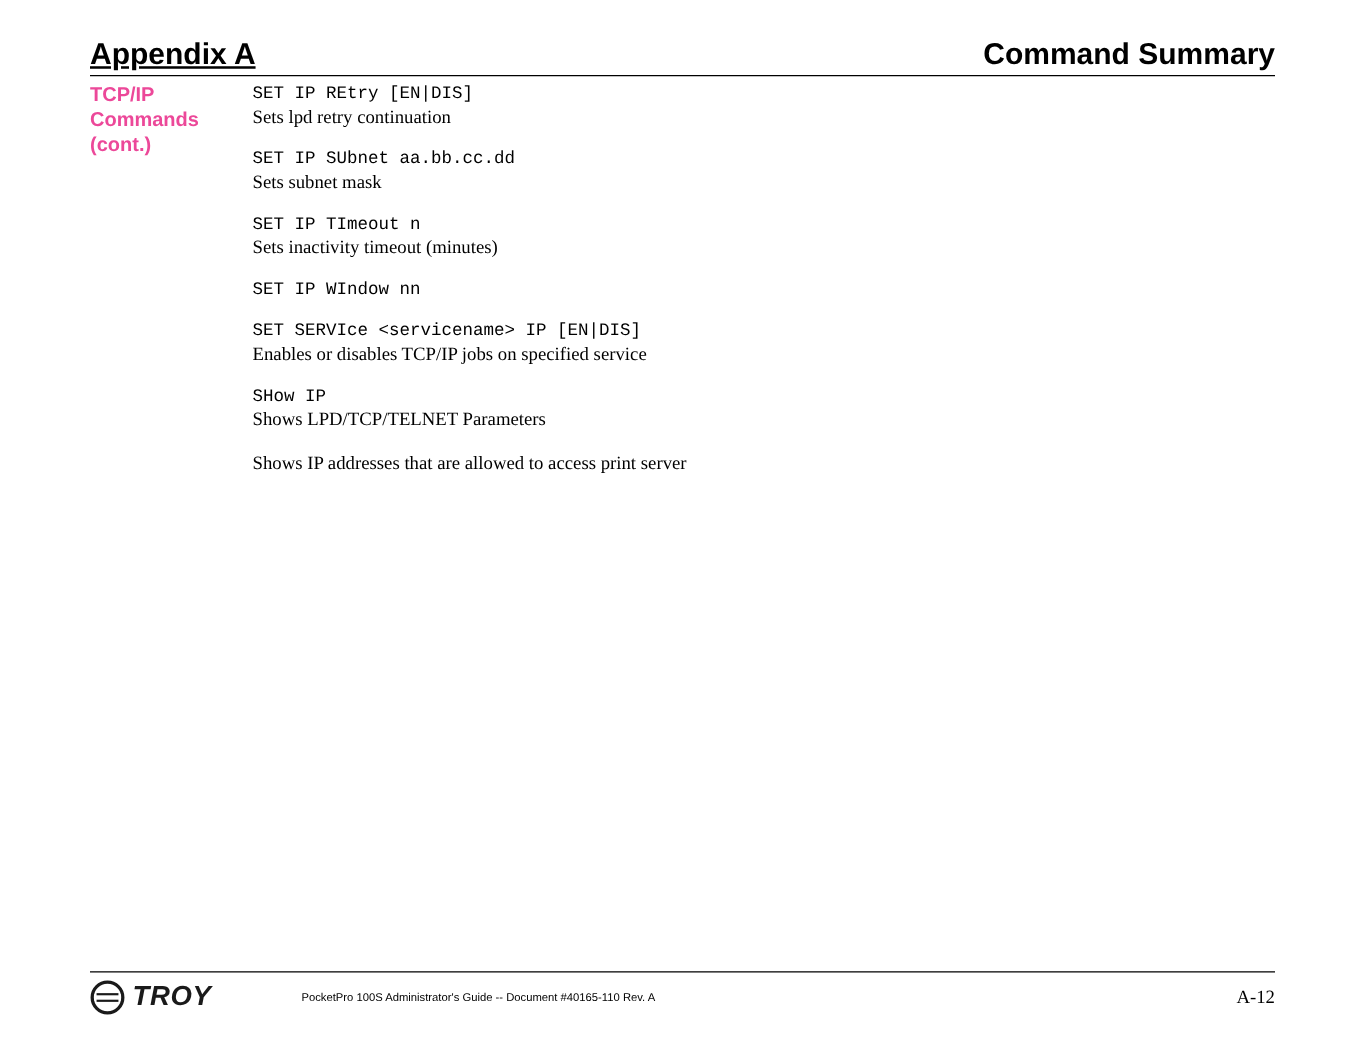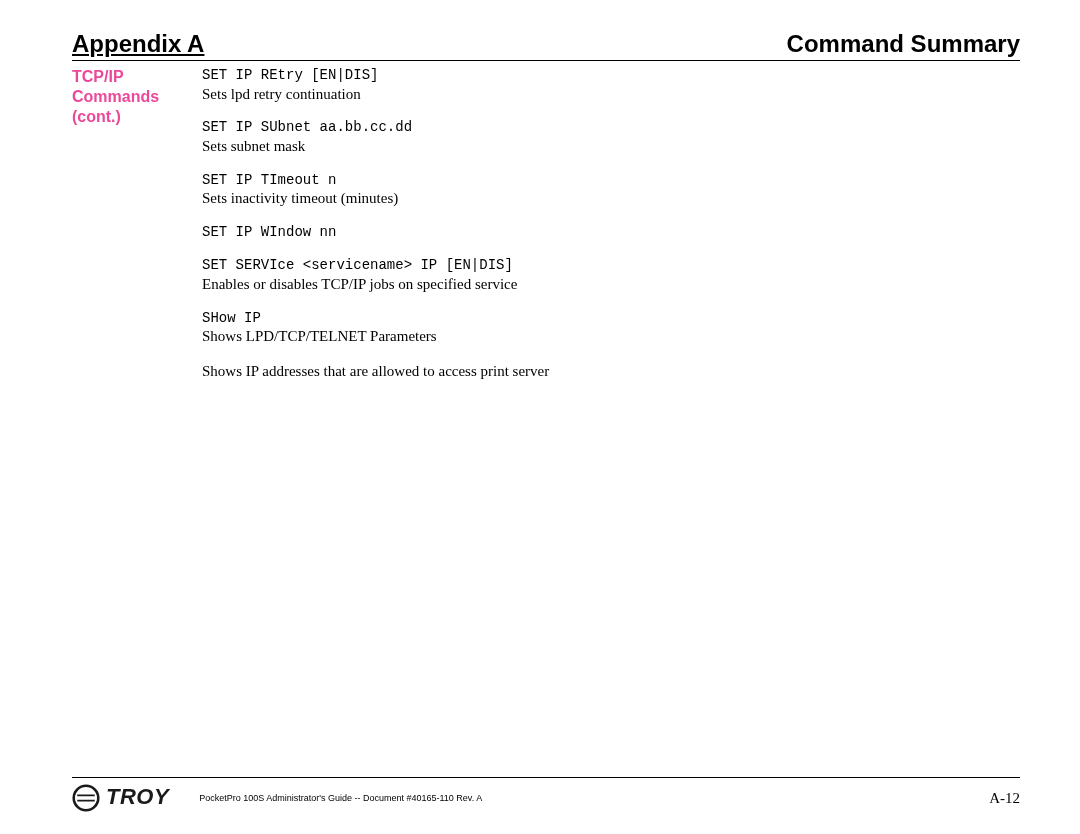--- a/index.html
+++ b/index.html
@@ -102,20 +102,21 @@
     font-weight: 900;
     font-size: 22px;
     font-style: italic;
     letter-spacing: 0.5px;
     color: #1a1a1a;
   }
   .doc-info {
     font-family: Arial, Helvetica, sans-serif;
     font-size: 9px;
     color: #000;
+    margin-left: 42px;
   }
   .page-num {
     font-family: "Times New Roman", Times, serif;
     font-size: 15px;
   }
 </style>
 </head>
 <body>
 
 <div class="page">

